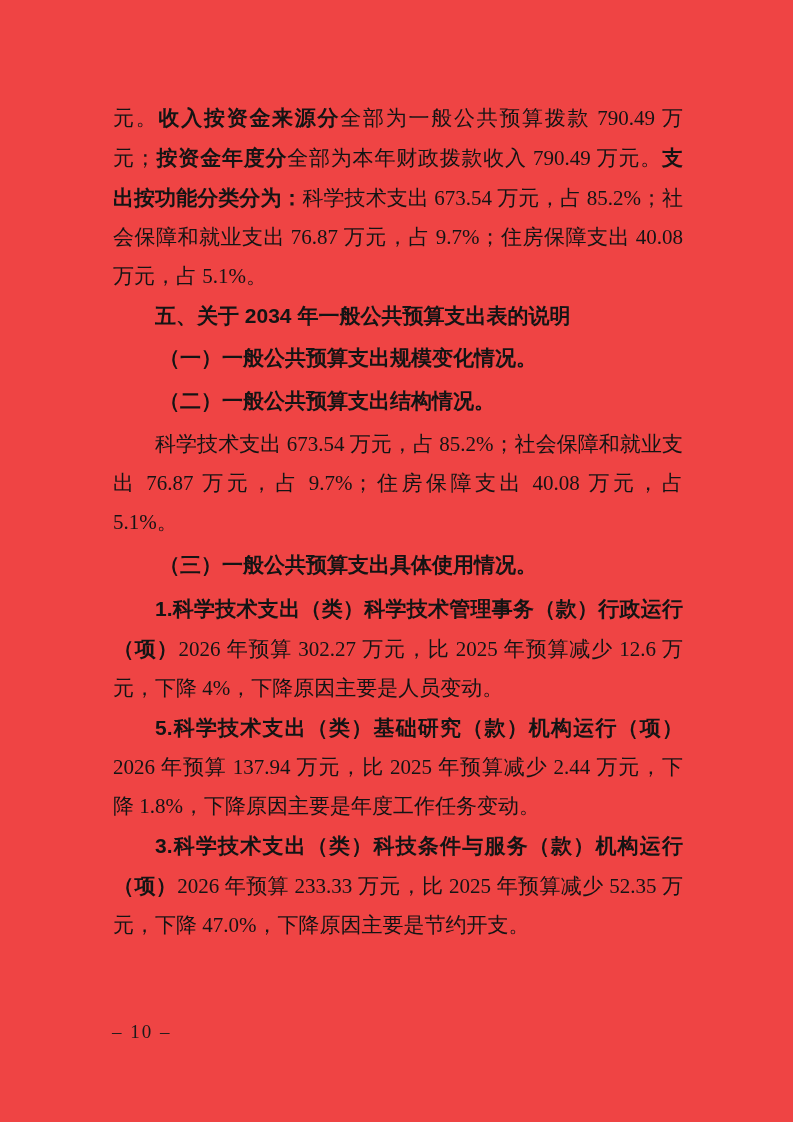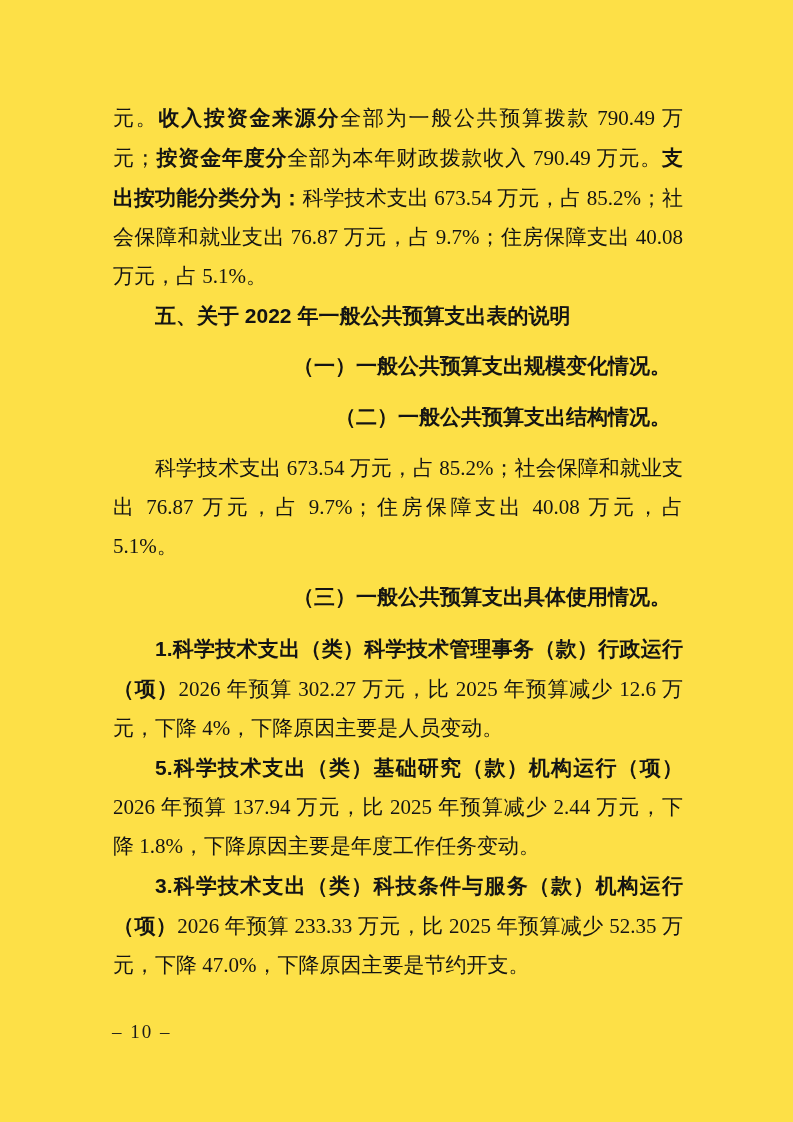--- a/index.html
+++ b/index.html
@@ -8,21 +8,21 @@
     height: 1122px;
     background: #ffffff;
     position: relative;
     overflow: hidden;
     font-family: "Liberation Serif", "DejaVu Serif", serif;
     color: #141414;
   }
   .page {
     position: absolute;
     inset: 0;
-    background: #fde047;
+    background: #ef4444;
   }
   .content {
     position: absolute;
     left: 113px;
     top: 98px;
     width: 570px;
   }
   .para {
     margin: 0;
     font-size: 21px;
@@ -39,45 +39,45 @@
   .heading-hei {
     margin: 0;
     font-size: 21px;
     line-height: 39px;
     font-family: "Liberation Sans", "DejaVu Sans", sans-serif;
     font-weight: 700;
     text-align: left;
   }
   
   .heading-kai {
-    margin: 12px;
+    margin: 4px;
     font-size: 21px;
     line-height: 39px;
     font-weight: 700;
-    text-align: right;
+    text-align: left;
   }
   .footer {
     position: absolute;
     left: 112px;
     top: 1020px;
     font-size: 19px;
     line-height: 24px;
     letter-spacing: 2px;
     color: #1a1a1a;
   }
 </style>
 </head>
 <body>
 
 <div class="page">
   <div class="content">
 
     <p class="para"><span>元。</span><span class="bold-hei">收入按资金来源分</span><span>全部为一般公共预算拨款 790.49 万元；</span><span class="bold-hei">按资金年度分</span><span>全部为本年财政拨款收入 790.49 万元。</span><span class="bold-hei">支出按功能分类分为：</span><span>科学技术支出 673.54 万元，占 85.2%；社会保障和就业支出 76.87 万元，占 9.7%；住房保障支出 40.08 万元，占 5.1%。</span></p>
 
-    <p class="heading-hei indent">五、关于 2022 年一般公共预算支出表的说明</p>
+    <p class="heading-hei indent">五、关于 2034 年一般公共预算支出表的说明</p>
 
     <p class="heading-kai indent">（一）一般公共预算支出规模变化情况。</p>
 
 
     <p class="heading-kai indent">（二）一般公共预算支出结构情况。</p>
 
     <p class="para indent">科学技术支出 673.54 万元，占 85.2%；社会保障和就业支出 76.87 万元，占 9.7%；住房保障支出 40.08 万元，占 5.1%。</p>
 
     <p class="heading-kai indent">（三）一般公共预算支出具体使用情况。</p>
 

